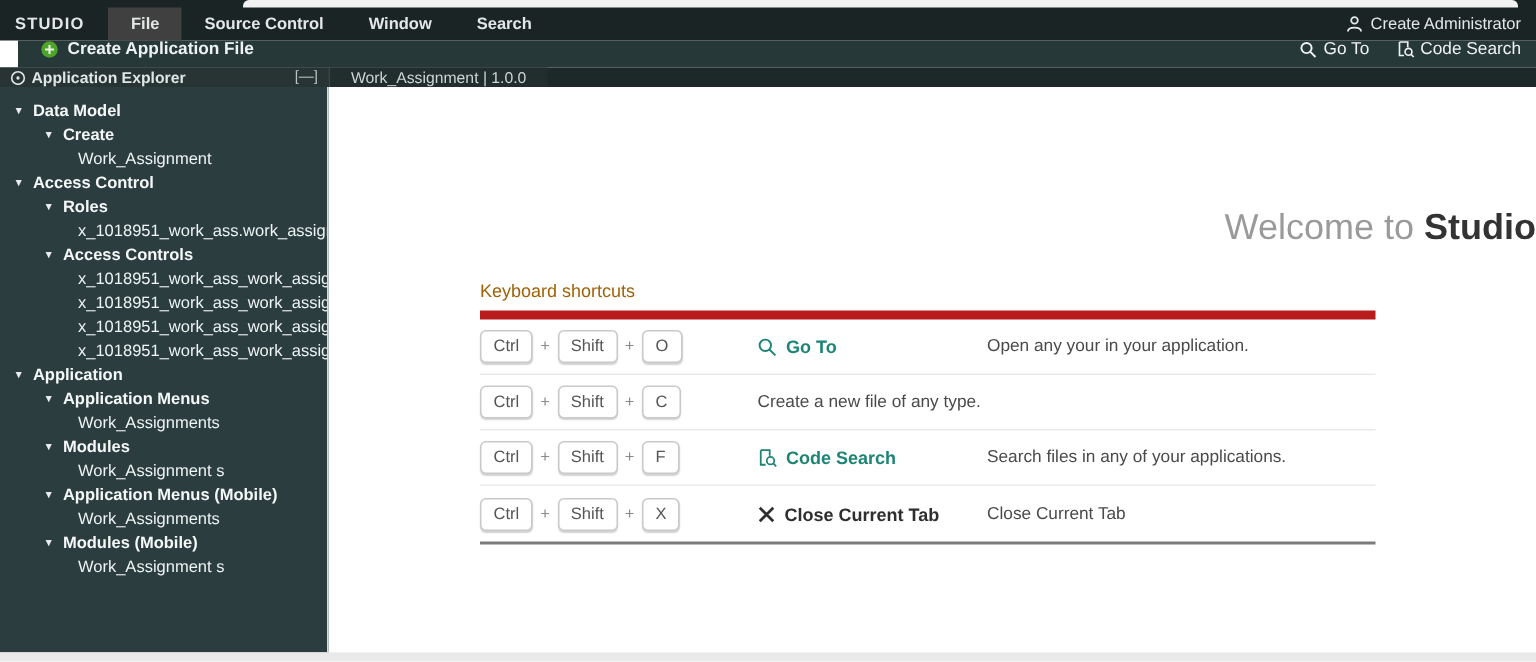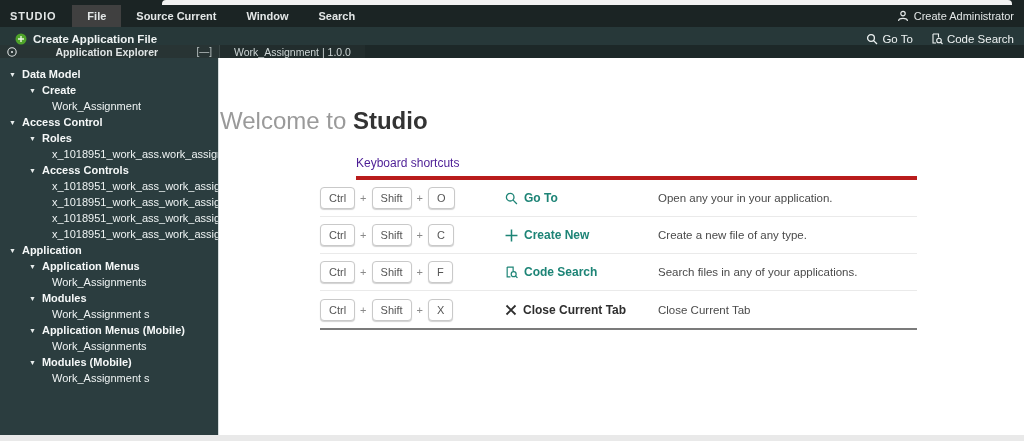--- a/index.html
+++ b/index.html
@@ -19,55 +19,55 @@
   .menubar { position:absolute; top:0; left:0; right:0; height:27px;
     background:#1b2424; color:#e3e7e7; display:flex; align-items:flex-end; z-index:5; }
   .menubar-left { display:flex; align-items:stretch; height:22px; }
   .brand { padding:0 16px 0 10px; line-height:22px; font-size:11px; font-weight:bold; letter-spacing:.8px; }
   .menu-item { padding:0 15px; line-height:22px; font-size:11px; font-weight:bold; cursor:default; }
   .menu-item.active { background:#404040; }
   .menubar-right { margin-left:auto; display:flex; align-items:center; gap:5px;
     padding-right:10px; height:22px; font-size:11px; }
 
   
-  .toolbar { position:absolute; top:27px; left:0; right:0; height:18px;
-    background:#273839; color:#eef2f2; display:flex; align-items:flex-end; font-size:11.5px; }
+  .toolbar { position:absolute; top:27px; left:12px; right:0; height:18px;
+    background:#273839; color:#eef2f2; display:flex; align-items:flex-start; font-size:11.5px; }
   .create-btn { display:flex; align-items:center; gap:6px; padding-left:15px; font-weight:bold; }
   .toolbar-right { margin-left:auto; display:flex; align-items:center; gap:18px; padding-right:10px; }
   .tool-link { display:flex; align-items:center; gap:4px; cursor:pointer; }
 
   
   .tabstrip { position:absolute; top:45px; left:0; right:0; height:13px; display:flex;
     background:#1d2828; color:#d4dbdb; font-size:10.5px; z-index:4; }
   .explorer-header { width:219px; background:#283434; display:flex; align-items:center;
-    padding:0 7px; gap:14px; flex:none;text-align:center; }
+    padding:0 7px; gap:4px; flex:none; }
   .explorer-title { flex:1; font-weight:bold; color:#dfe4e4; }
   .collapse-btn { color:#b9c2c2; font-size:10px; }
   .tab-divider { width:1px; background:#3a4646; }
   .open-tab { padding:0 14px; display:flex; align-items:center; background:#222d2d; color:#cdd5d5; }
 
   
   .sidebar { position:absolute; top:58px; left:0; bottom:0; width:219px;
     background:#2b3d3f; border-right:1px solid #d5dcdc; overflow:hidden; padding-top:8px; }
   .tree-item { height:16px; line-height:16px; font-size:11px; color:#eef3f3;
     white-space:nowrap; overflow:hidden; cursor:pointer; }
   .tree-item.section { font-weight:bold; color:#f5f8f8; }
   .tree-item .arrow { display:inline-block; font-size:7px; vertical-align:1px; margin-right:6px; color:#e8eded; }
   .indent-0 { padding-left:9px; }
   .indent-1 { padding-left:29px; }
   .indent-2 { padding-left:52px; }
 
   
   .main { position:absolute; top:58px; left:220px; right:0; bottom:0; background:#fff; }
-  .welcome { margin-top:49px; text-align:left; font-size:24px; }
+  .welcome { margin-top:80px; text-align:right; font-size:24px; }
   .welcome .light { color:#9a9a9a; }
   .welcome .bold { color:#333; font-weight:bold; }
 
   .shortcuts { width:597px; margin-left:100px; margin-top:21px; }
-  .shortcuts-title { font-size:12px; color:#4c1d95; padding-bottom:6px; border-bottom:4px solid #b91c1c;margin-left:36px; }
+  .shortcuts-title { font-size:12px; color:#a16207; padding-bottom:6px; border-bottom:6px solid #b91c1c; }
   .shortcuts-table { border-bottom:2px solid #7b7b7b; }
   .sc-row { display:grid; grid-template-columns:185px 153px auto; align-items:center;
     height:37px; border-bottom:1px solid #eaeaea; }
   .sc-row:last-child { border-bottom:none; }
   .sc-keys { display:flex; align-items:center; }
   .kbd { display:inline-block; min-width:13px; text-align:center; padding:4px 8px;
     background:#fff; border:1px solid #c9c9c9; border-radius:4px;
     box-shadow:0 1px 1px rgba(0,0,0,.18); font-size:11px; color:#555; }
   .key-sep { margin:0 5px; font-size:11px; color:#8a8a8a; }
   .sc-action { display:flex; align-items:center; gap:6px; font-size:12px; font-weight:bold; }
@@ -82,21 +82,21 @@
 <body>
 
 <div class="app">
   <div class="window-strip"></div>
 
   <div class="menubar">
     <div class="menubar-left">
       <span class="brand">STUDIO</span>
 
     <span class="menu-item active">File</span>
-        <span class="menu-item">Source Current</span>
+        <span class="menu-item">Source Control</span>
         <span class="menu-item">Window</span>
         <span class="menu-item">Search</span>
       </div>
     <div class="menubar-right">
       <span class="icon">
         <svg width="12" height="12" viewBox="0 0 12 12" fill="none" stroke="#e3e7e7" stroke-width="1.2">
           <circle cx="6" cy="3.6" r="2.2"></circle>
             <path d="M1.6 11 C1.6 7.6 10.4 7.6 10.4 11"></path>
         </svg>
       </span>
@@ -202,28 +202,20 @@
             <div class="sc-desc">Open any your in your application.</div>
           </div>
           <div class="sc-row">
             <div class="sc-keys">
               <span class="kbd">Ctrl</span>
               <span class="key-sep">+</span>
               <span class="kbd">Shift</span>
               <span class="key-sep">+</span>
               <span class="kbd">C</span>
             </div>
-            <div class="sc-action link">
-              <span class="icon">
-                <svg width="13" height="13" viewBox="0 0 12 12" stroke="currentColor" stroke-width="1.4">
-                  <path d="M6 0.5 V11.5 M0.5 6 H11.5"></path>
-                </svg>
-              </span>
-              <span>Create New</span>
-            </div>
             <div class="sc-desc">Create a new file of any type.</div>
           </div>
           <div class="sc-row">
             <div class="sc-keys">
               <span class="kbd">Ctrl</span>
               <span class="key-sep">+</span>
               <span class="kbd">Shift</span>
               <span class="key-sep">+</span>
               <span class="kbd">F</span>
             </div>

